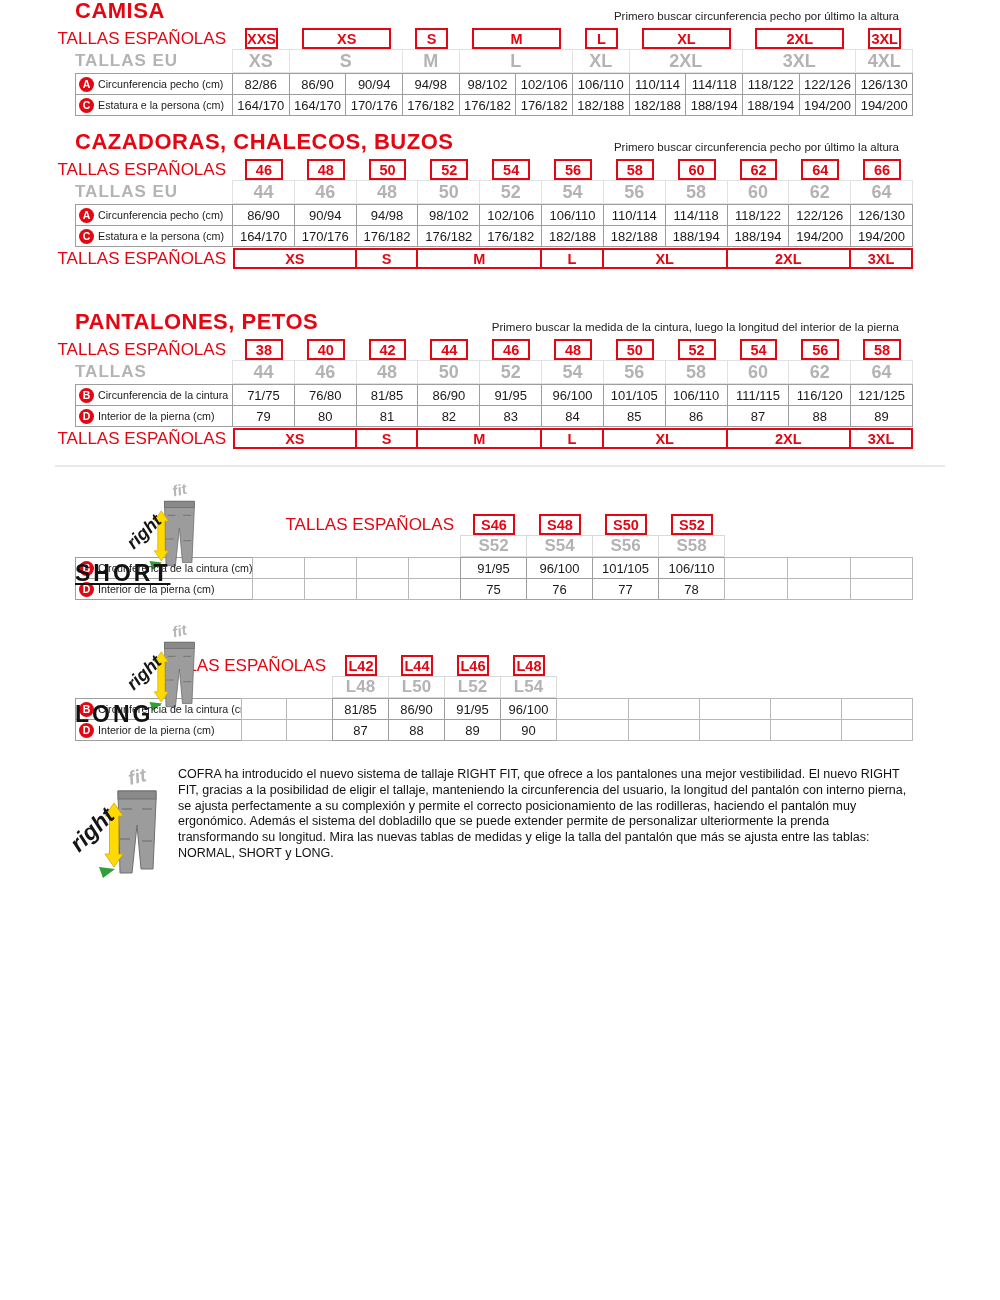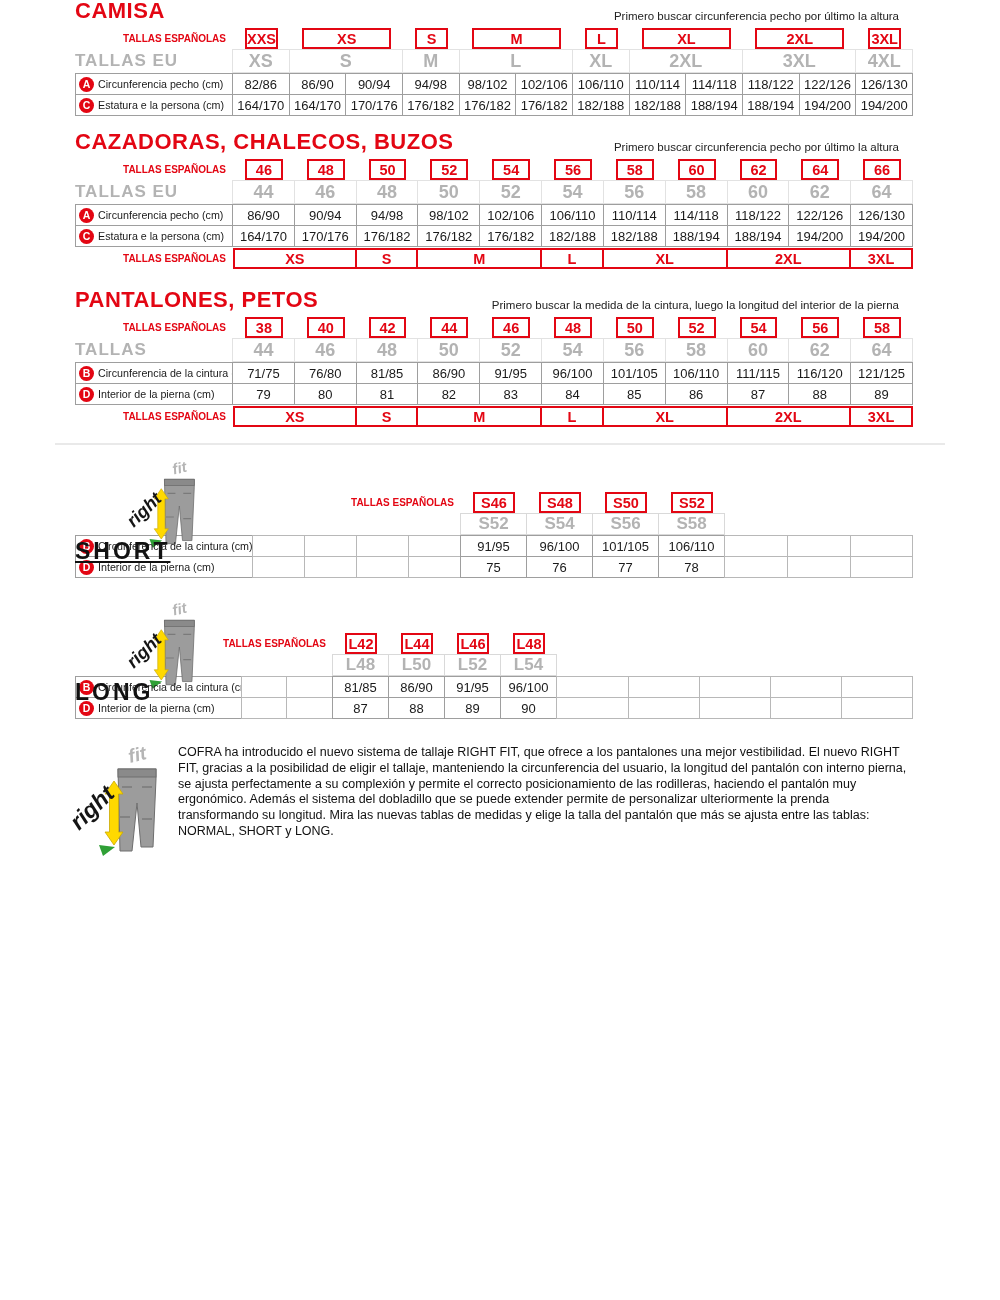--- a/index.html
+++ b/index.html
@@ -20,21 +20,21 @@
   .t11{grid-template-columns:158px repeat(11,1fr);}
   .tshort{grid-template-columns:178px repeat(4,52px) repeat(4,66px) 63px 63px 62px;}
   .tlong{grid-template-columns:167px 45px 46px repeat(4,56px) 72px 71px 71px 71px 71px;}
 
   .sp2{grid-column:span 2;}
   .sp5{grid-column:span 5;}
   .sp3{grid-column:span 3;}
 
   
   .row-red{height:21px;}
-  .red-lab{color:var(--red);font-weight:bold;font-size:10px;display:flex;align-items:center;justify-content:flex-end;padding-right:7px;white-space:nowrap;}
+  .red-lab{color:var(--red);font-weight:normal;font-size:17px;display:flex;align-items:center;justify-content:flex-end;padding-right:7px;white-space:nowrap;}
   .rbox{border:2px solid var(--red);background:#fff;color:var(--red);font-weight:bold;font-size:14.5px;
         display:flex;align-items:center;justify-content:center;}
   .gapped .rbox{margin:0 12px;}
   .joined .rbox + .rbox{margin-left:-2px;}
 
   
   .row-eu{height:24px;}
   .eu-lab{color:var(--gray);font-weight:bold;font-size:17px;display:flex;align-items:center;letter-spacing:1px;}
   .eucell{border:1px solid #e2e2e2;margin-left:-1px;color:var(--gray);font-weight:bold;font-size:18px;
           display:flex;align-items:center;justify-content:center;}
@@ -229,21 +229,21 @@
       <div class="rbox sp2">XS</div>
       <div class="rbox">S</div>
       <div class="rbox sp2">M</div>
       <div class="rbox">L</div>
       <div class="rbox sp2">XL</div>
       <div class="rbox sp2">2XL</div>
       <div class="rbox">3XL</div>
     </div>
   </div>
 
-  <div class="sec-head" style="margin-top:20px;">
+  <div class="sec-head" style="margin-top:42px;">
     <div class="sec-title">PANTALONES, PETOS</div>
     <div class="sec-note">Primero buscar la medida de la cintura, luego la longitud del interior de la pierna</div>
   </div>
   <div class="tbl">
     <div class="grow t11 row-red gapped">
       <div class="red-lab">TALLAS ESPAÑOLAS</div>
       <div class="rbox">38</div>
       <div class="rbox">40</div>
       <div class="rbox">42</div>
       <div class="rbox">44</div>

